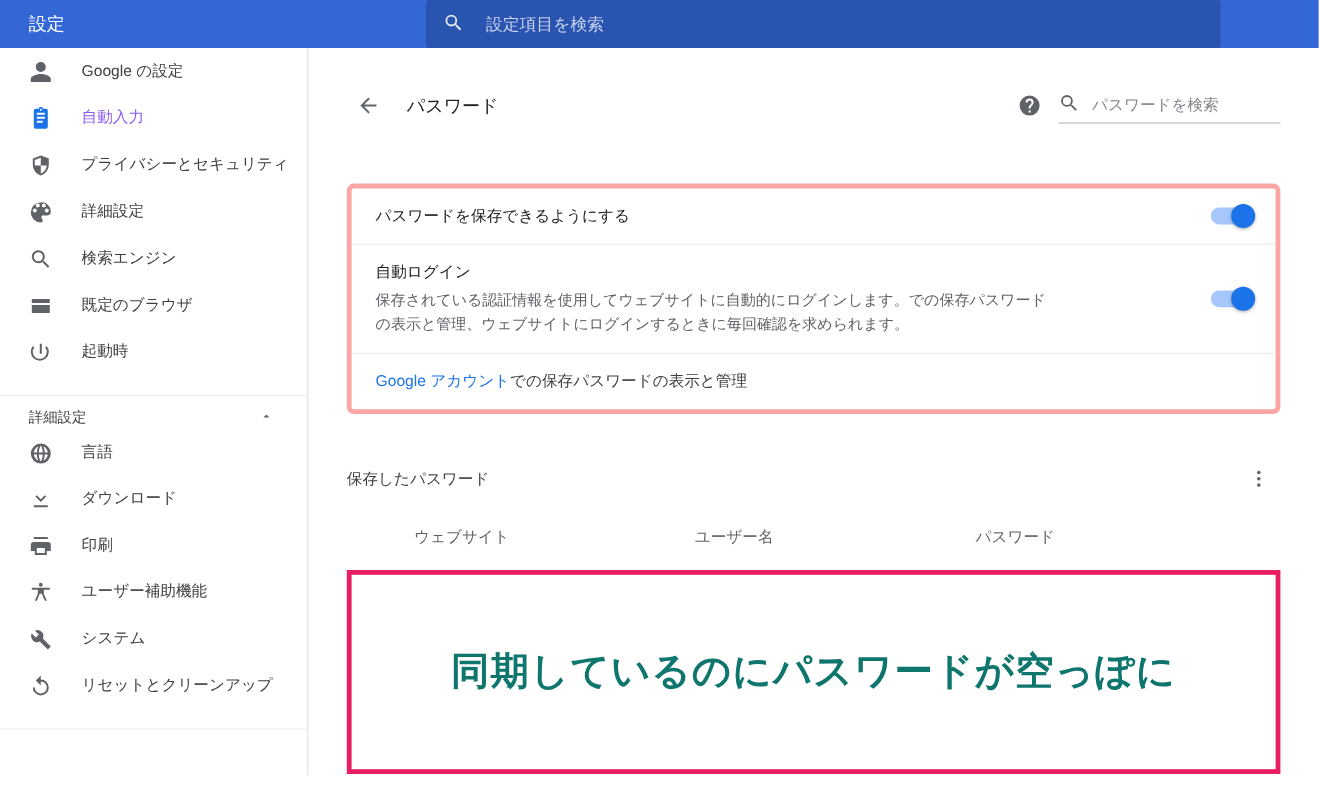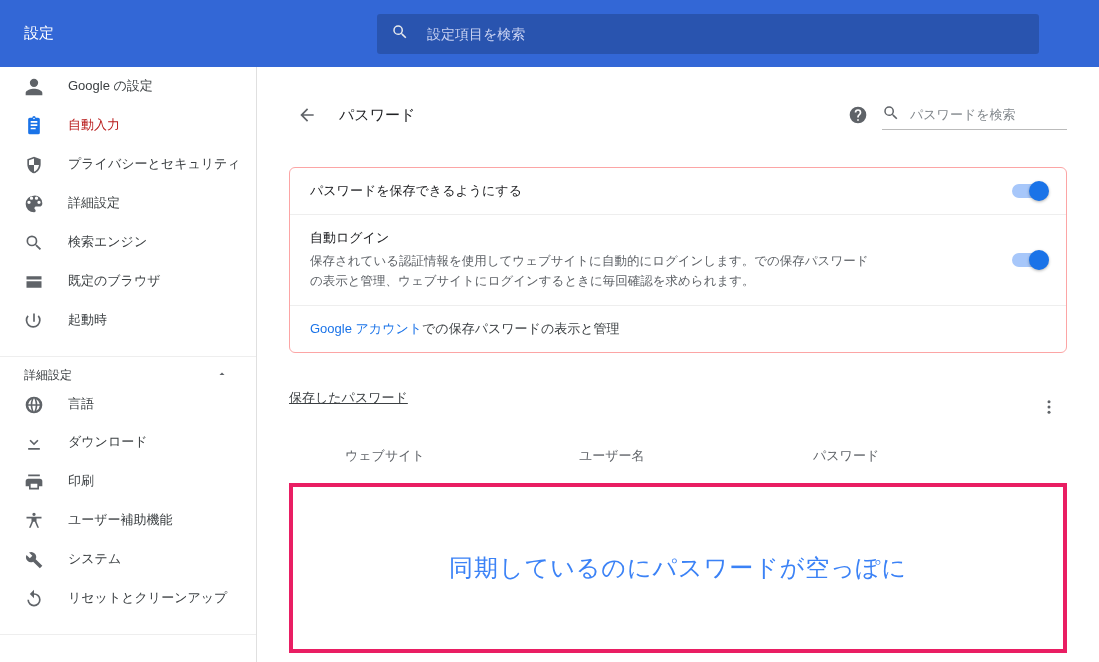--- a/index.html
+++ b/index.html
@@ -8,26 +8,25 @@
     font-size: 13px;
     color: #3c4043;
     background: #fff;
     width: 1099px;
     height: 662px;
     overflow: hidden;
   }
 
   
   .topbar {
-    height: 67px;
+    height: 40px;
     background: #3367d6;
     display: flex;
     align-items: center;
     color: #fff;
-    gap: 22px;
   }
   .topbar-title {
     padding-left: 24px;
     width: 355px;
     font-size: 15px;
   }
   .topbar-search {
     flex: 0 0 662px;
     height: 40px;
     background: rgba(0,0,0,0.18);
@@ -64,21 +63,21 @@
     display: flex;
     align-items: flex-start;
     height: 40px;
     padding-left: 24px;
     cursor: pointer;
     color: #3c4043;
     font-size: 13px;
   }
   .sidebar-item .ic { width: 20px; height: 20px; display:flex; align-items:center; justify-content:center; }
   .sidebar-item .ic svg { fill: #5f6368; }
-  .sidebar-item.active { color: #b91c1c; }
+  .sidebar-item.active { color: #8b5cf6; }
   .sidebar-item.active svg { fill: #1a73e8; }
   .sidebar-item .lbl { padding-left: 24px; }
 
   .sidebar-section-header {
     display: flex;
     align-items: center;
     justify-content: space-between;
     height: 40px;
     padding: 0 28px 0 24px;
     font-size: 12px;
@@ -120,23 +119,23 @@
   .inline-search input {
     border:none; outline:none;
     font-size: 13px;
     padding-left: 10px;
     flex:1;
     color:#701a75;
   }
   .inline-search input::placeholder { color:#80868b; }
 
   .card {
-    border: 1px solid #fca5a5;
+    border: 4px solid #fca5a5;
     border-radius: 6px;
-    margin-top: 20px;
+    margin-top: 33px;
     overflow:hidden;
   }
   .row {
     display:flex; align-items:center;
     padding: 14px 20px;
     font-size: 13px;
   }
   .row + .row { border-top: 1px solid #eee; }
   .row .row-main { flex:1; }
   .row .row-title { color:#202124; font-size:13px; }
@@ -159,23 +158,22 @@
     background:#1a73e8;
     border-radius:50%;
     box-shadow:0 1px 3px rgba(0,0,0,0.3);
   }
 
   .section-title {
     font-size: 13px;
     color:#3c4043;
     margin-top: 36px;
     display:flex;
-    align-items:flex-start;
+    align-items:center;
     justify-content: space-between;
-    text-decoration: underline;
   }
   .more-dots { width:36px;height:36px;display:flex;align-items:center;justify-content:center;cursor:pointer;border-radius:50%; }
   .more-dots svg{fill:#5f6368;}
 
   .table-header {
     display:flex;
     padding: 22px 20px 12px 56px;
     font-size:13px;
     color:#5f6368;
   }
@@ -184,23 +182,23 @@
 
   .annotation-box {
     margin: 6px 0 0 0;
     border: 4px solid #e91e63;
     height: 170px;
     display:flex;
     align-items:center;
     justify-content:center;
   }
   .annotation-text {
-    font-size: 24px;
-    font-weight: 400;
-    color: #3b82f6;
+    font-size: 32px;
+    font-weight: 700;
+    color: #0f766e;
     letter-spacing: 1px;
   }
 </style>
 </head>
 <body>
 
 <div class="topbar">
   <div class="topbar-title">設定</div>
   <div class="topbar-search">
     <span>

